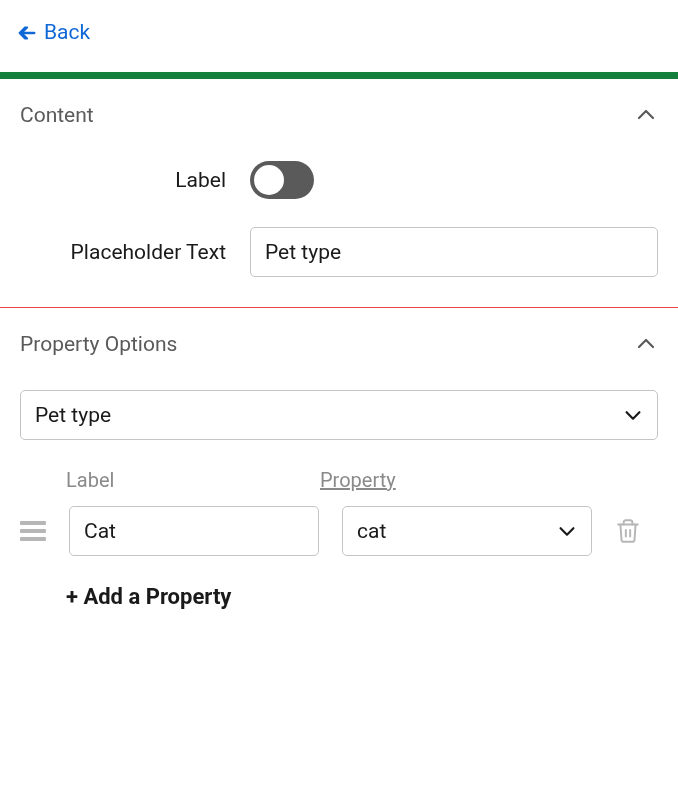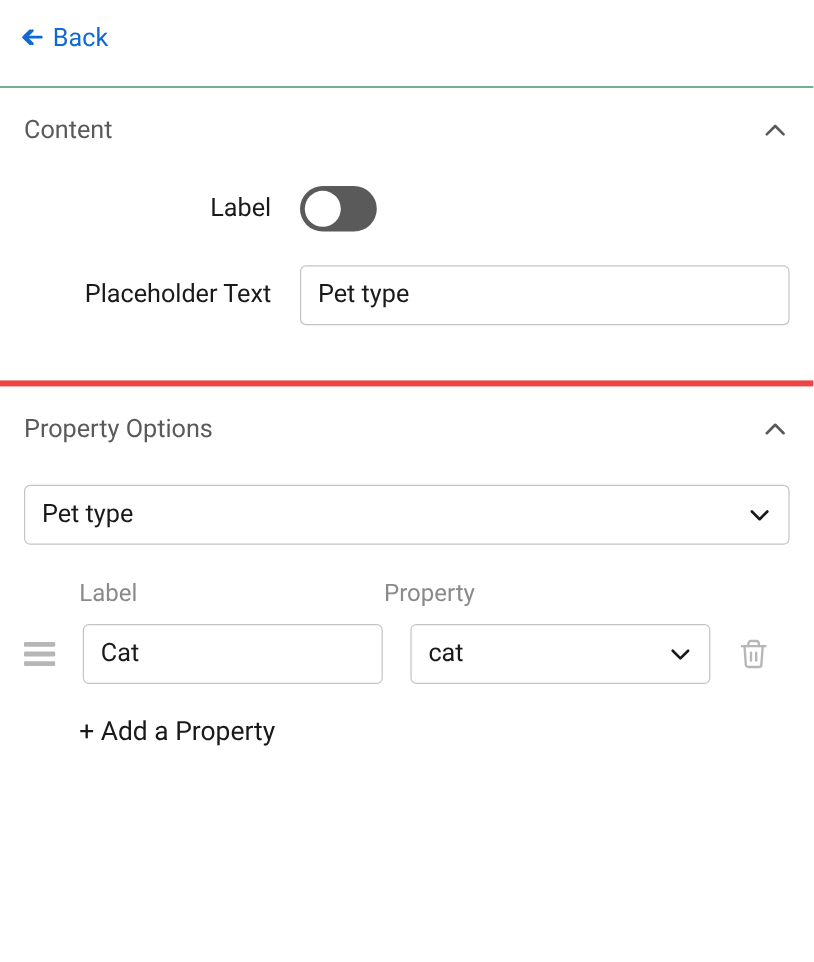--- a/index.html
+++ b/index.html
@@ -15,40 +15,40 @@
       color: #1a1a1a;
     }
     .header {
       display: flex;
       align-items: center;
       padding: 20px 20px 28px 16px;
       position: relative;
     }
     .back-button {
       display: inline-flex;
-      align-items: flex-start;
+      align-items: flex-end;
       gap: 6px;
       color: #1068d6;
       font-size: 21px;
       cursor: pointer;
     }
     .back-button svg {
       width: 22px;
       height: 22px;
     }
     .header-title {
       position: absolute;
       left: 50%;
       transform: translateX(-50%);
       font-size: 23px;
       font-weight: 700;
       color: #1a1a1a;
     }
     .section {
-      border-top: 1px solid #15803d;
+      border-top: 7px solid #15803d;
       padding: 24px 20px 30px 20px;
     }
     .section-header {
       display: flex;
       justify-content: space-between;
       align-items: center;
       cursor: pointer;
     }
     .section-title {
       font-size: 21px;
@@ -134,37 +134,37 @@
     .select-caret {
       position: absolute;
       right: 14px;
       top: 50%;
       transform: translateY(-50%);
       width: 22px;
       height: 22px;
       pointer-events: none;
     }
     .section-2 {
-      border-top: 5px solid #ef4444;
+      border-top: 1px solid #ef4444;
       padding: 24px 20px 20px 20px;
-      margin-top: 16px;
     }
     .options-columns {
       display: flex;
       margin-top: 28px;
       padding-left: 46px;
     }
     .col-label {
       width: 254px;
       font-size: 20px;
       color: #8a8a8a;
     }
     .col-property {
       font-size: 20px;
       color: #8a8a8a;
+      text-decoration: underline;
     }
     .option-row {
       display: flex;
       align-items: center;
       margin-top: 14px;
       gap: 23px;
     }
     .drag-handle {
       width: 26px;
       height: 24px;
@@ -198,21 +198,21 @@
     .delete-btn {
       width: 26px;
       height: 26px;
       cursor: pointer;
       flex-shrink: 0;
     }
     .add-property {
       margin-top: 28px;
       margin-left: 46px;
       font-size: 22px;
-      font-weight: 400;
+      font-weight: 700;
       color: #1a1a1a;
       cursor: pointer;
     }
   </style>
 </head>
 <body>
 
 <div class="header">
   <div class="back-button">
     <svg viewBox="0 0 24 24" fill="none" stroke="#1068d6" stroke-width="2.5" stroke-linecap="round" stroke-linejoin="round">

